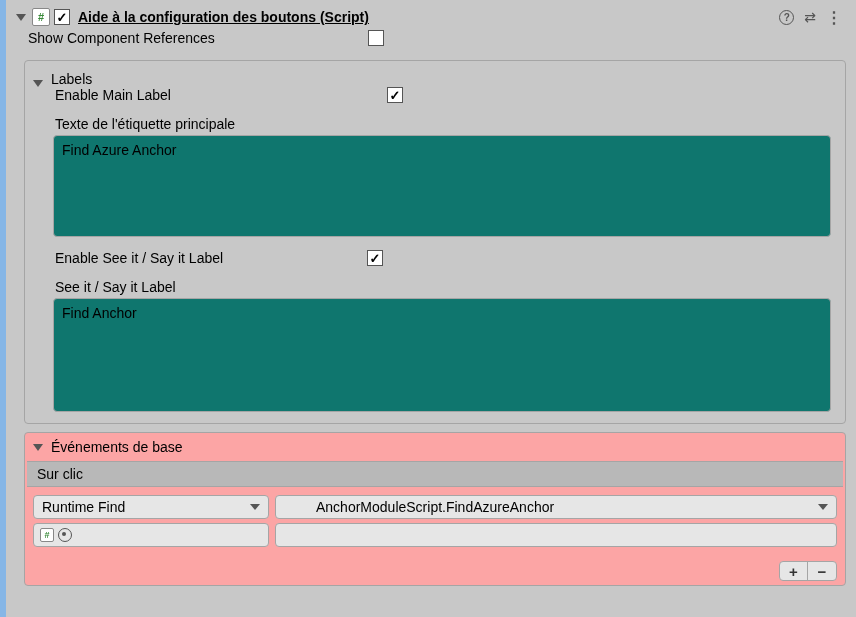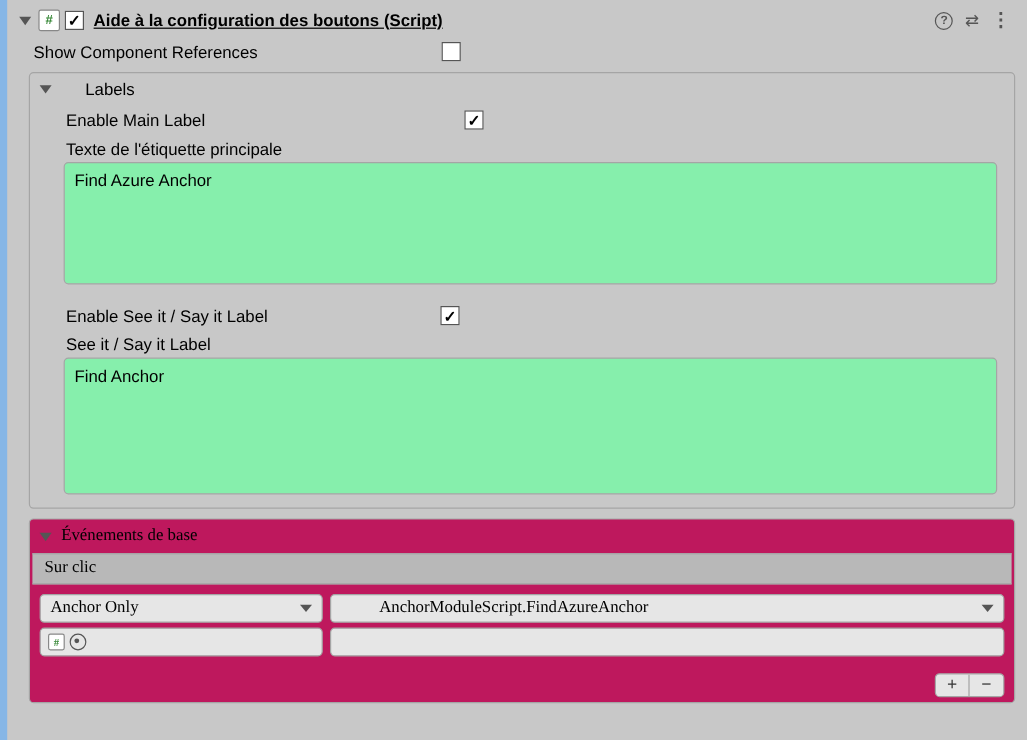--- a/index.html
+++ b/index.html
@@ -98,72 +98,69 @@
     cursor: pointer;
   }
   .icon-menu {
     font-size: 16px;
     font-weight: bold;
     color: #555;
     cursor: pointer;
   }
   .row {
     display: flex;
-    align-items: center;
     height: 26px;
     padding-left: 16px;
   }
   .row-label {
     width: 340px;
   }
   .group {
     border: 1px solid #a5a5a5;
     border-radius: 4px;
     margin: 4px 4px 8px 12px;
     background: #c8c8c8;
     padding-bottom: 8px;
   }
   .group-header {
     display: flex;
-    align-items: center;
+    align-items: flex-end;
     height: 26px;
     padding: 0 8px;
-    gap: 20px;
   }
   .group-title {
     margin-left: 2px;
   }
   .indent {
     padding-left: 30px;
     padding-right: 14px;
   }
   .field-label {
     height: 22px;
     display: flex;
     align-items: center;
   }
   .textarea {
     width: 100%;
     border: 1px solid #a5a5a5;
     border-radius: 4px;
-    background: #86efac;
+    background: #0f766e;
     padding: 6px 8px;
     font-family: inherit;
     font-size: 14px;
     resize: none;
     color: #000;
   }
   .ta1 { height: 102px; margin-bottom: 10px; }
   .ta2 { height: 114px; }
   .events-group {
     border: 1px solid #a5a5a5;
     border-radius: 4px;
     margin: 0 4px 0 12px;
-    background: #be185d;
-    font-family: Liberation Serif, serif;
+    background: #fca5a5;
   }
   .events-header {
     display: flex;
     align-items: center;
     height: 28px;
     padding: 0 8px;
   }
   .surclick {
     background: #b8b8b8;
     border-top: 1px solid #a5a5a5;
@@ -334,21 +331,21 @@
   </div>
 
   <div class="events-group">
     <div class="events-header">
       <div class="foldout"></div>
       <div class="group-title">Événements de base</div>
     </div>
     <div class="surclick">Sur clic</div>
     <div class="event-row">
       <div class="dropdown dd-left">
-        <span>Anchor Only</span>
+        <span>Runtime Find</span>
         <div class="dropdown-arrow"></div>
       </div>
       <div class="dropdown dd-right">
         <span>AnchorModuleScript.FindAzureAnchor</span>
         <div class="dropdown-arrow"></div>
       </div>
     </div>
     <div class="event-row2">
       <div class="obj-field">
         <div class="inner-icon">#</div>

